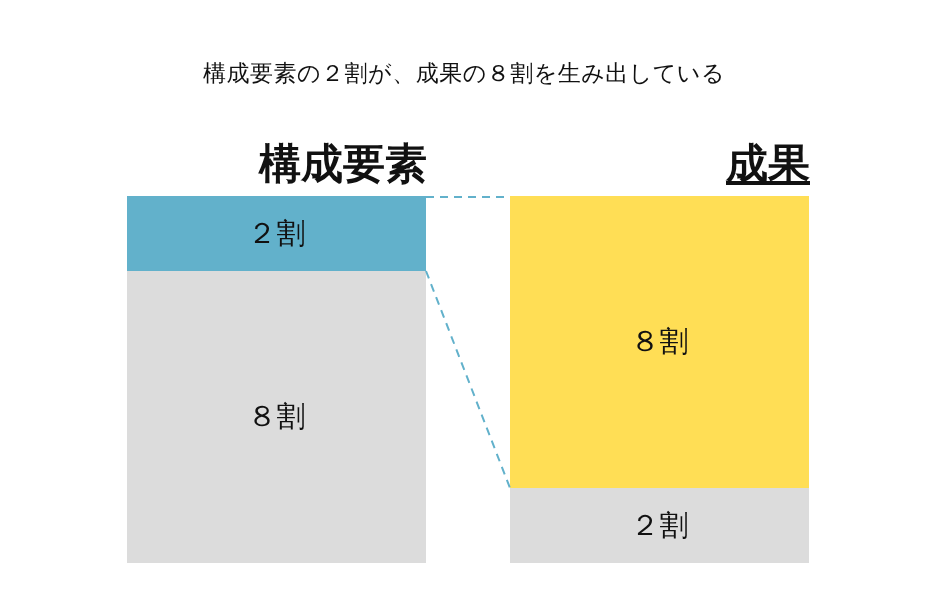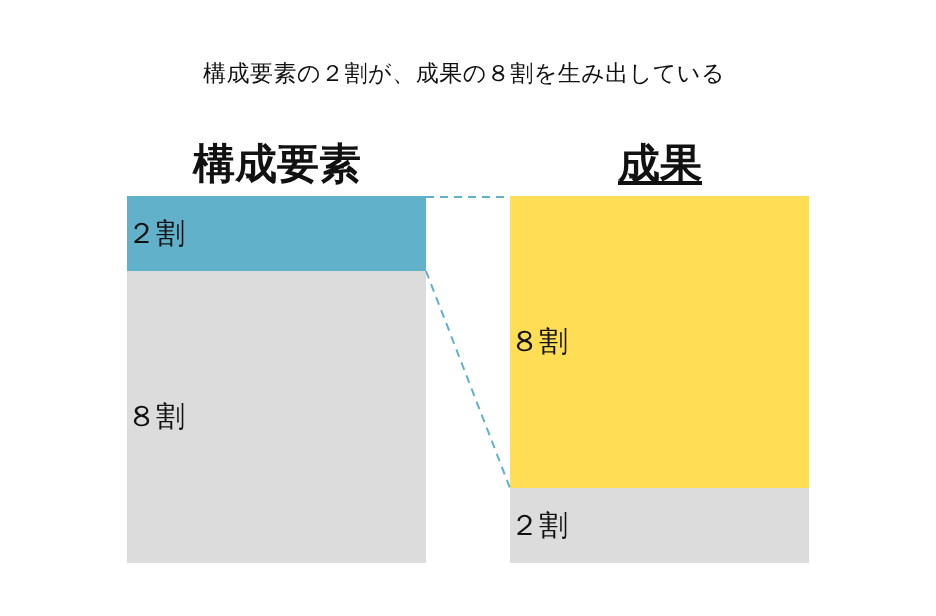--- a/index.html
+++ b/index.html
@@ -1,21 +1,21 @@
 <!DOCTYPE html>
 <html><head>
 <meta charset="utf-8">
 <style>
   html, body { margin: 0; padding: 0; background: #ffffff; }
   body { width: 936px; height: 616px; position: relative; overflow: hidden;
          font-family: "DejaVu Sans", "Liberation Sans", sans-serif; color: #111; }
   .title { position: absolute; left: 0; top: 58px; width: 928px; text-align: center;
            font-size: 23px; letter-spacing: 0.5px; }
-  .heading { position: absolute; top: 136px; font-size: 42px; font-weight: bold; text-align: center; width: 300px; }
-  .seg { position: absolute; display: flex; align-items: center; justify-content: flex-start; font-size: 29px; }
+  .heading { position: absolute; top: 136px; font-size: 42px; font-weight: bold; text-align: right; width: 300px; }
+  .seg { position: absolute; display: flex; align-items: center; justify-content: center; font-size: 29px; }
   svg.conn { position: absolute; left: 0; top: 0; }
 </style>
 </head>
 <body>
 
 <div class="title">構成要素の２割が、成果の８割を生み出している</div>
 
 <div class="heading" style="left:127px;">構成要素</div>
 <div class="heading" style="left:510px;text-decoration:underline;">成果</div>
 

